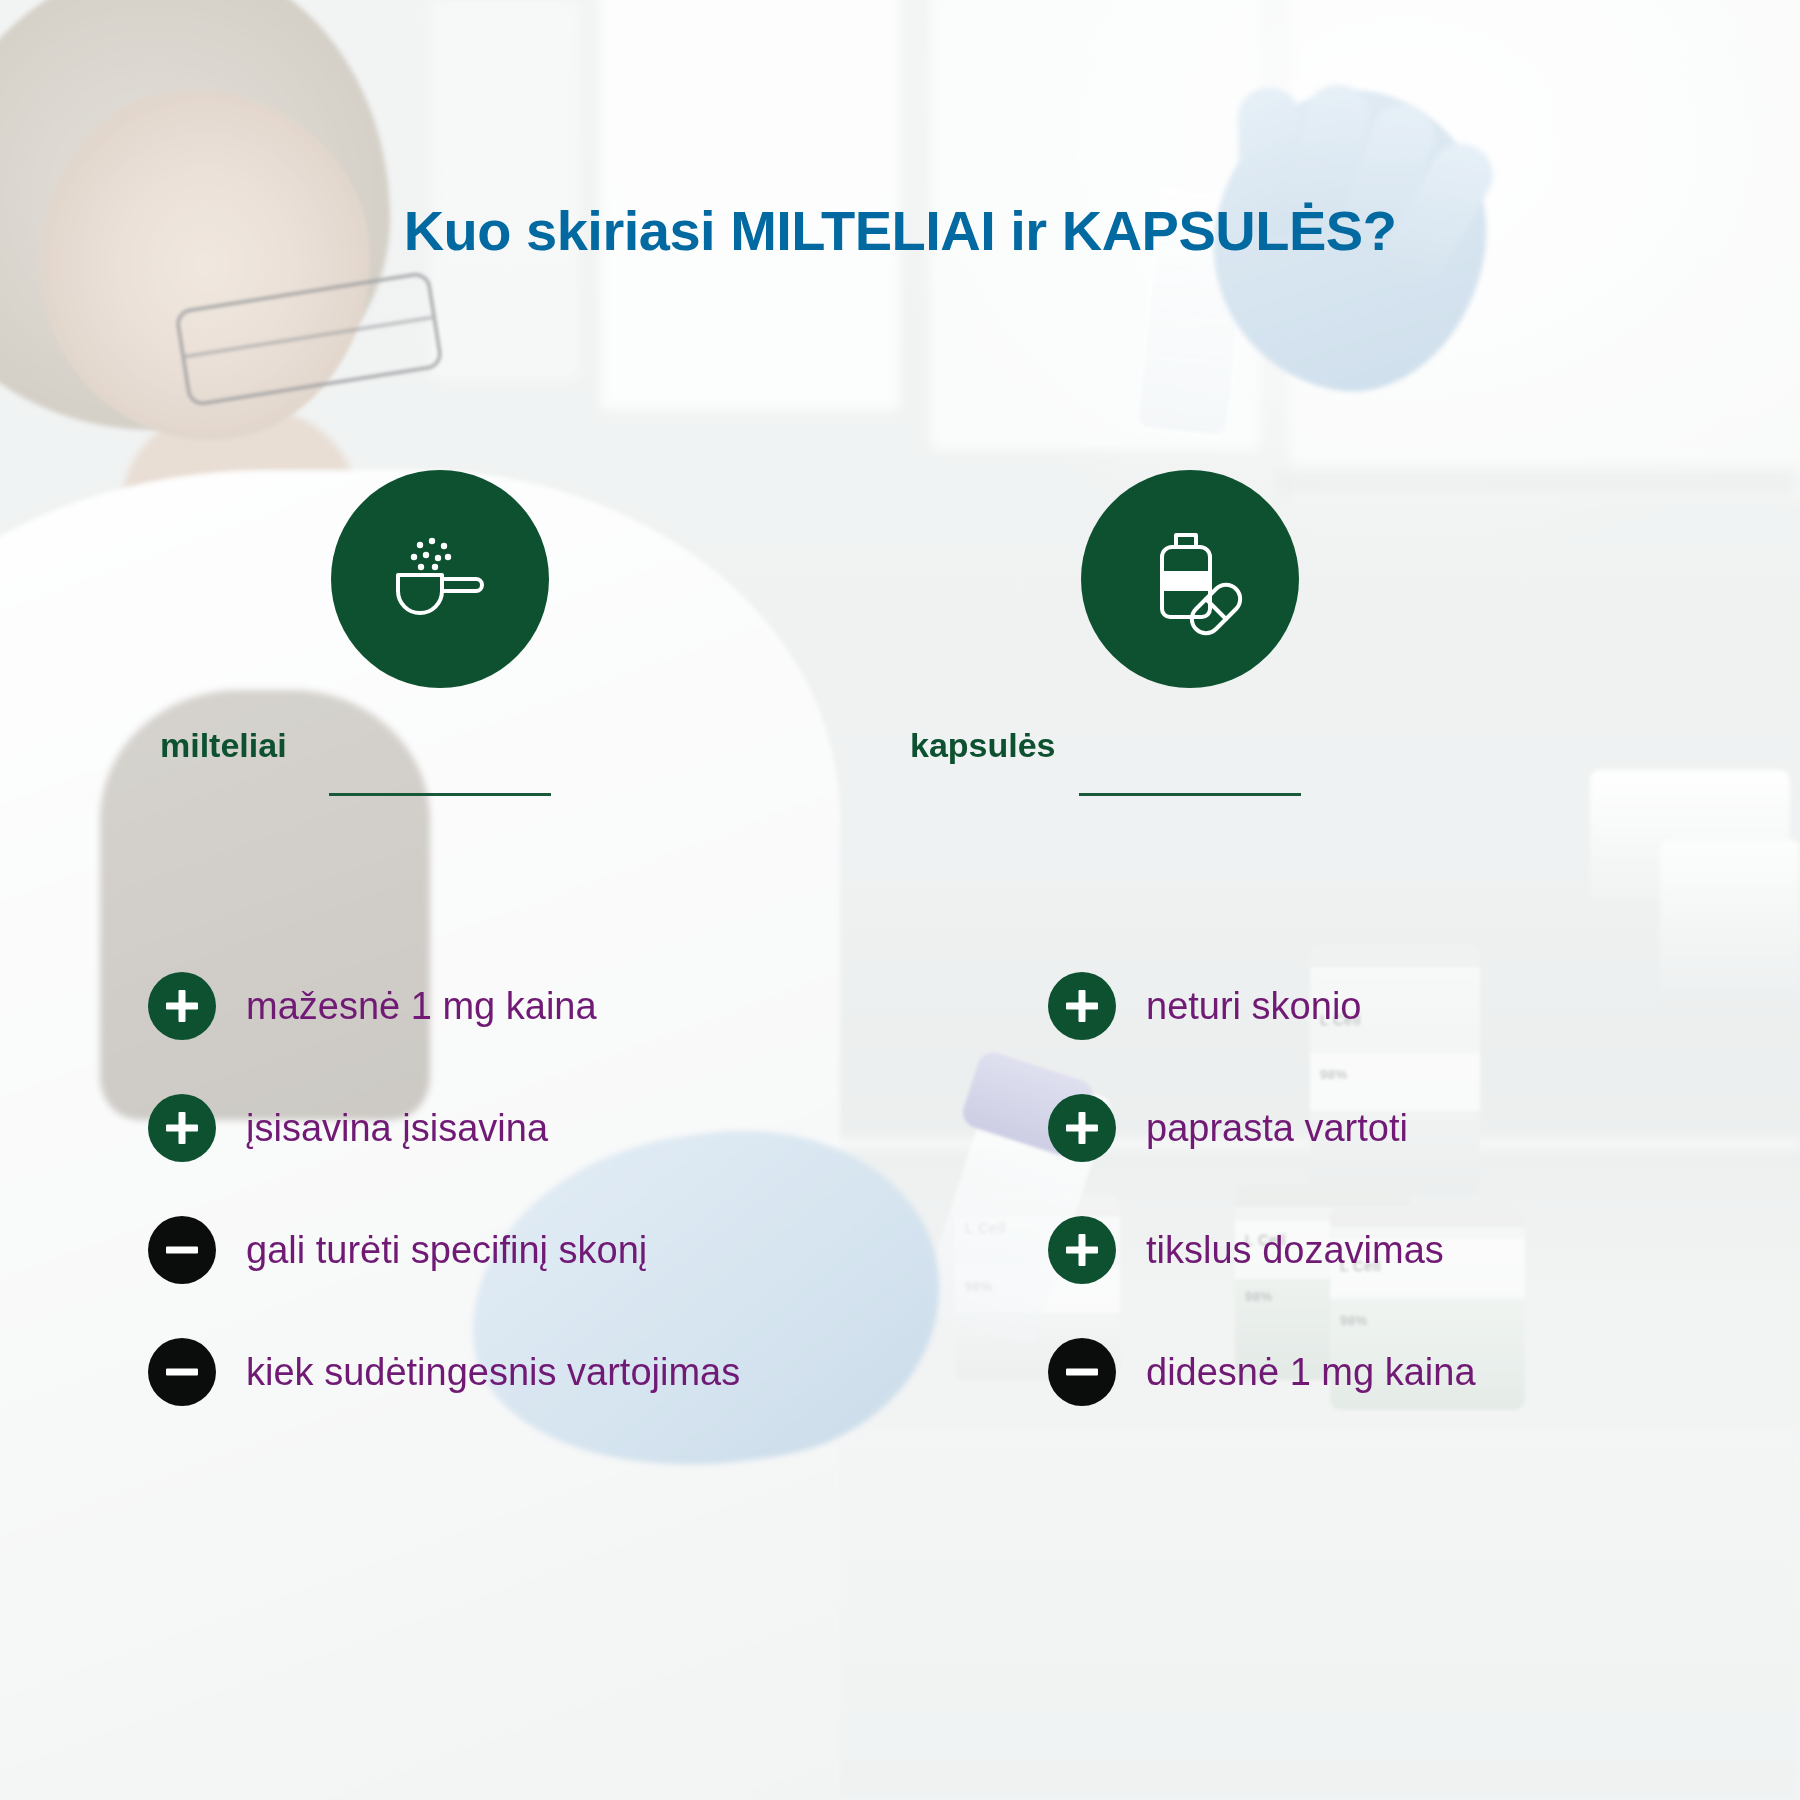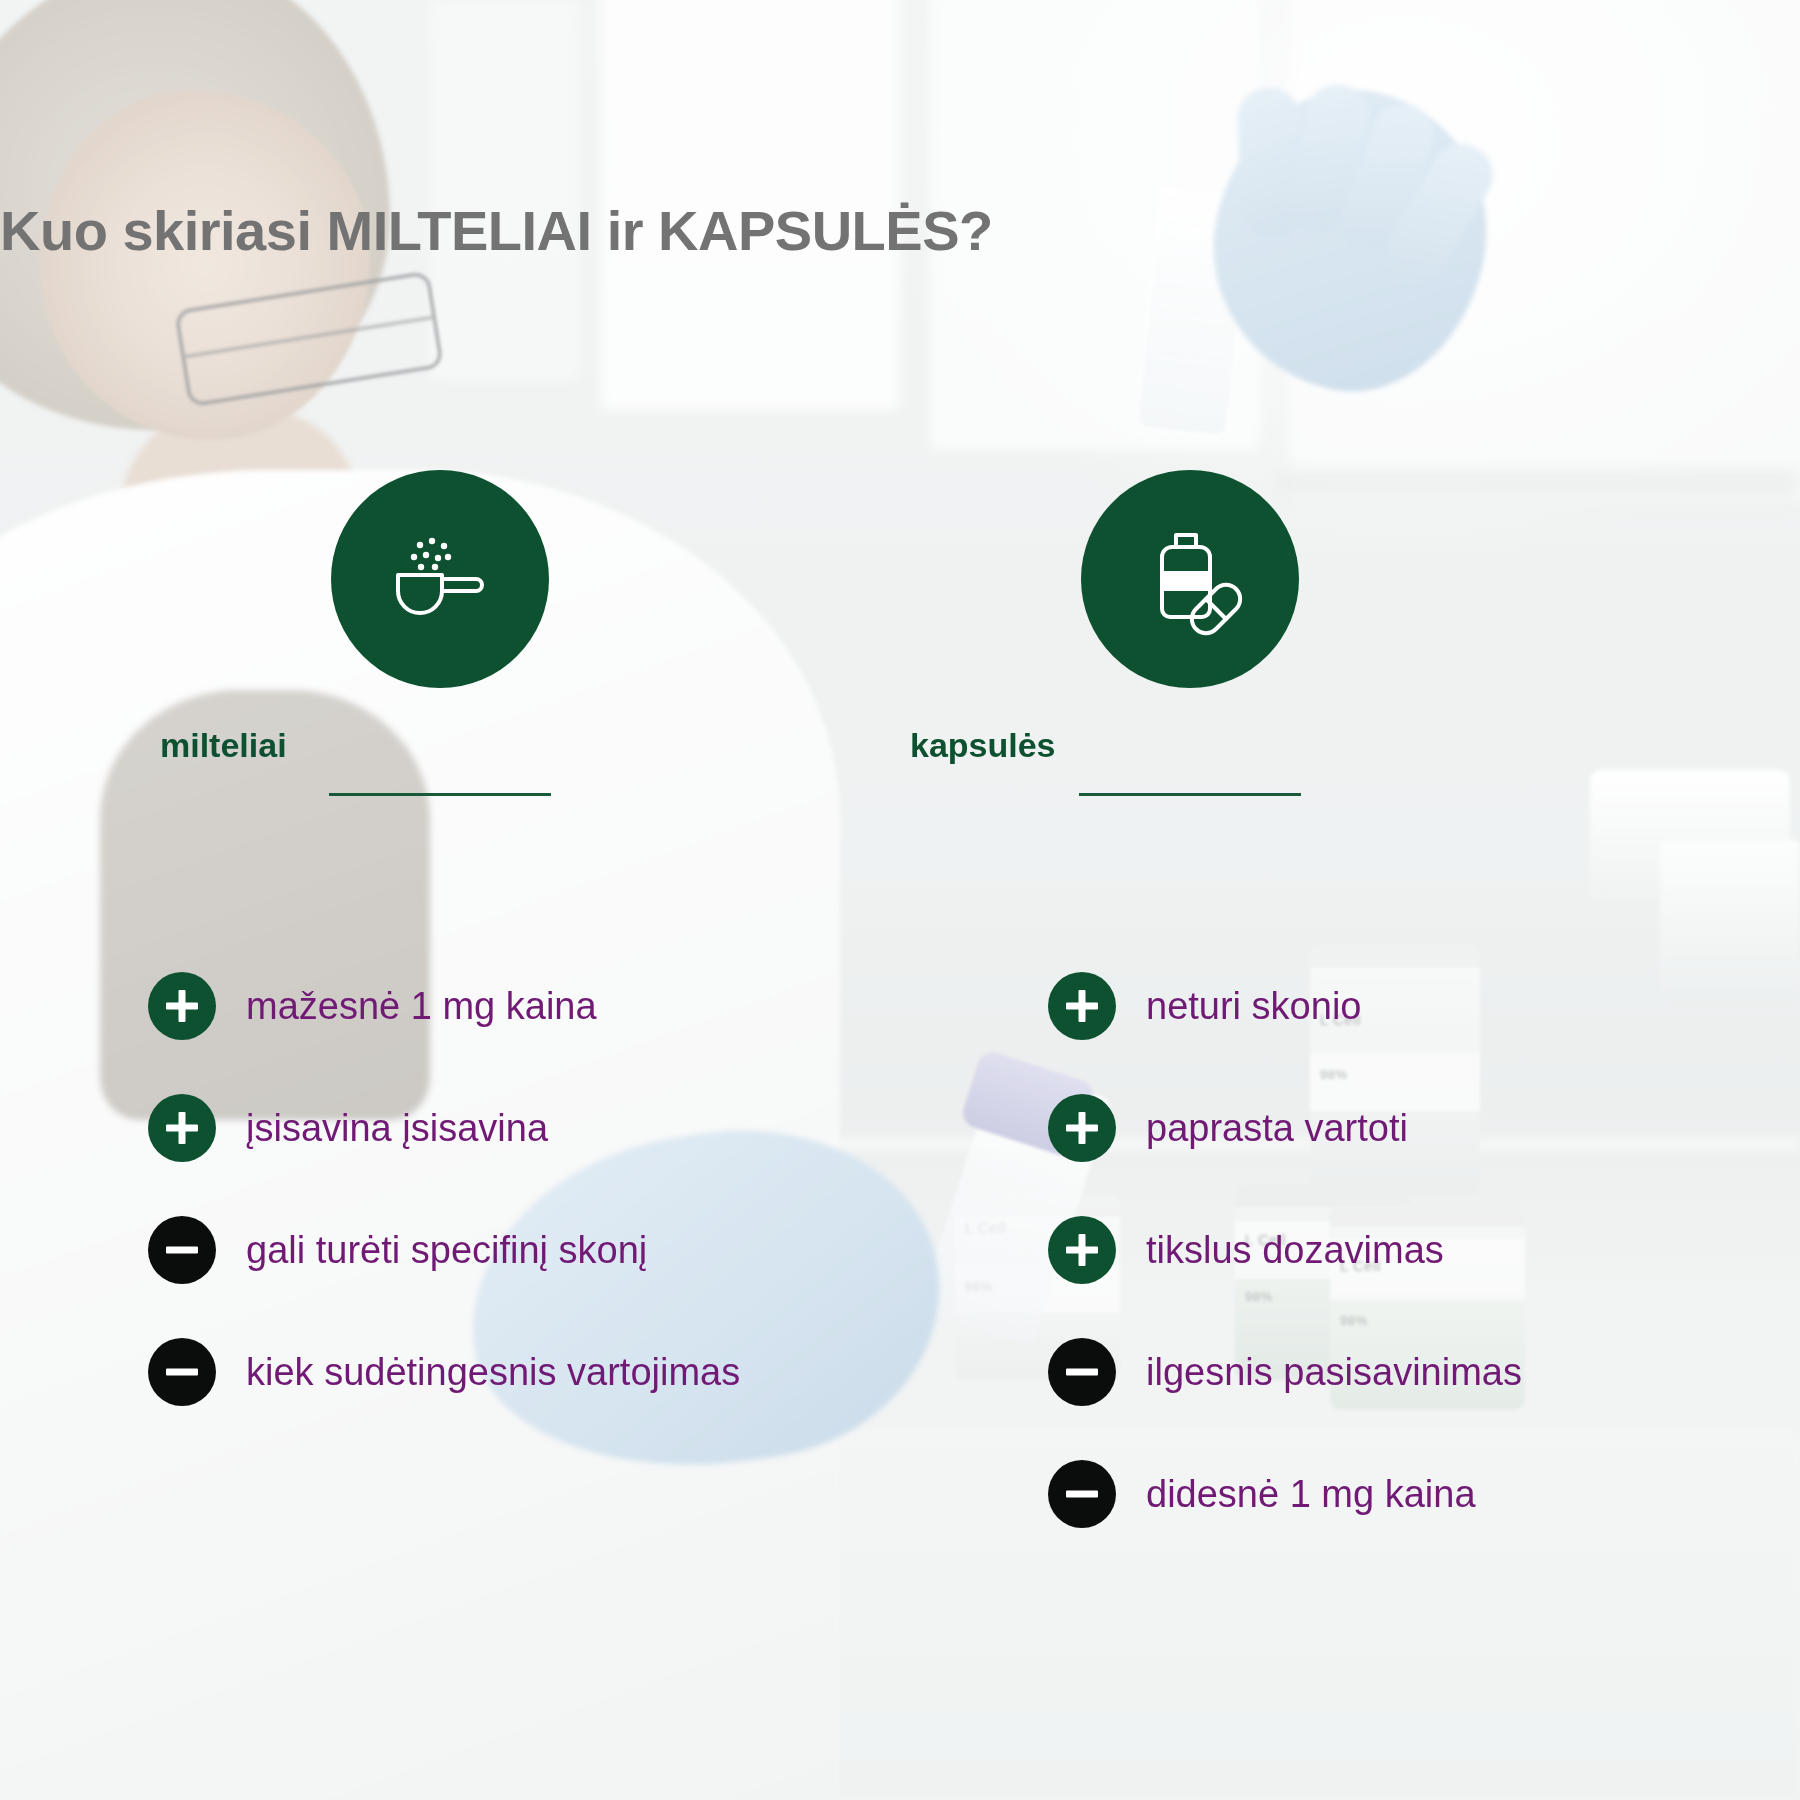--- a/index.html
+++ b/index.html
@@ -242,23 +242,24 @@
   
   .content {
     position: absolute;
     inset: 0;
   }
 
   .title {
     position: absolute;
     left: 0; right: 0;
     top: 198px;
+    text-align: center;
     font-size: 56px;
     font-weight: bold;
-    color: #737373;
+    color: #0369a1;
     letter-spacing: -0.5px;
   }
 
   .col {
     position: absolute;
     top: 470px;
     width: 560px;
   }
   .col-left  { left: 160px; }
   .col-right { left: 910px; }
@@ -467,22 +468,18 @@
       <div class="row">
         <span class="marker plus"></span>
         <span class="row-text">paprasta vartoti</span>
       </div>
       <div class="row">
         <span class="marker plus"></span>
         <span class="row-text">tikslus dozavimas</span>
       </div>
       <div class="row">
         <span class="marker minus"></span>
-        <span class="row-text">ilgesnis pasisavinimas</span>
-      </div>
-      <div class="row">
-        <span class="marker minus"></span>
         <span class="row-text">didesnė 1 mg kaina</span>
       </div>
     </div>
 
   </div>
 </div>
 
 </body></html>

